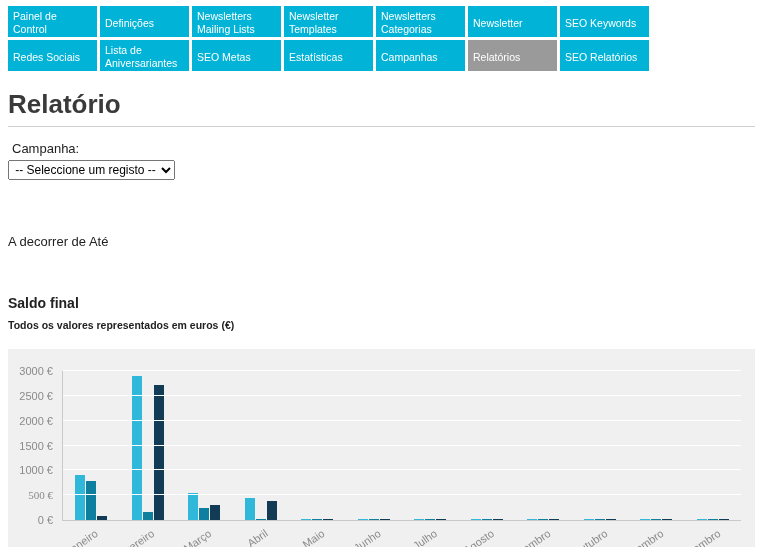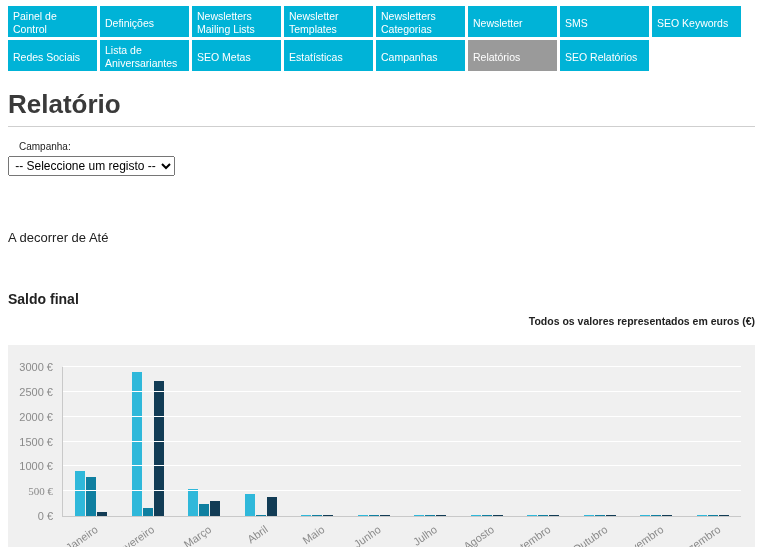--- a/index.html
+++ b/index.html
@@ -29,28 +29,28 @@
     display:block;cursor:pointer;
   }
   .nav-btn.active{background:var(--nav-active);}
   
   .page-title{
     font-size:26px;font-weight:bold;color:var(--text);
     margin:18px 0 6px 0;
   }
   .rule{height:1px;background:#cfcfcf;margin:0 0 14px 0;}
   
-  .field-label{font-size:10px;margin:14px 0 4px 11px;}
+  .field-label{font-size:13px;margin:14px 0 4px 4px;}
   select{
     font-family:"Liberation Sans", sans-serif;
     font-size:12px;padding:1px 2px;text-align:center;
   }
   .running-text{font-size:13px;margin:54px 0 0 0;}
   .report-heading{font-size:14px;font-weight:bold;margin:46px 0 8px 0;}
-  .report-subheading{font-size:10.5px;font-weight:bold;margin:0 0 18px 0;text-align:right;}
+  .report-subheading{font-size:10.5px;font-weight:bold;margin:0 0 18px 0;}
   
   .chart{
     background:#f0f0f0;
     padding:22px 14px 6px 6px;
     margin-top:10px;
   }
   .chart-inner{position:relative;margin-left:48px;}
   .plot{
     position:relative;height:150px;
     border-left:1px solid #c9c9c9;
@@ -94,21 +94,20 @@
 
 
 <div class="nav">
   <div class="nav-row">
     <button class="nav-btn">Painel de Control</button>
     <button class="nav-btn">Definições</button>
     <button class="nav-btn">Newsletters Mailing Lists</button>
     <button class="nav-btn">Newsletter Templates</button>
     <button class="nav-btn">Newsletters Categorias</button>
     <button class="nav-btn">Newsletter</button>
-    <button class="nav-btn">SMS</button>
     <button class="nav-btn">SEO Keywords</button>
   </div>
   <div class="nav-row">
     <button class="nav-btn">Redes Sociais</button>
     <button class="nav-btn">Lista de Aniversariantes</button>
     <button class="nav-btn">SEO Metas</button>
     <button class="nav-btn">Estatísticas</button>
     <button class="nav-btn">Campanhas</button>
     <button class="nav-btn active">Relatórios</button>
     <button class="nav-btn">SEO Relatórios</button>

